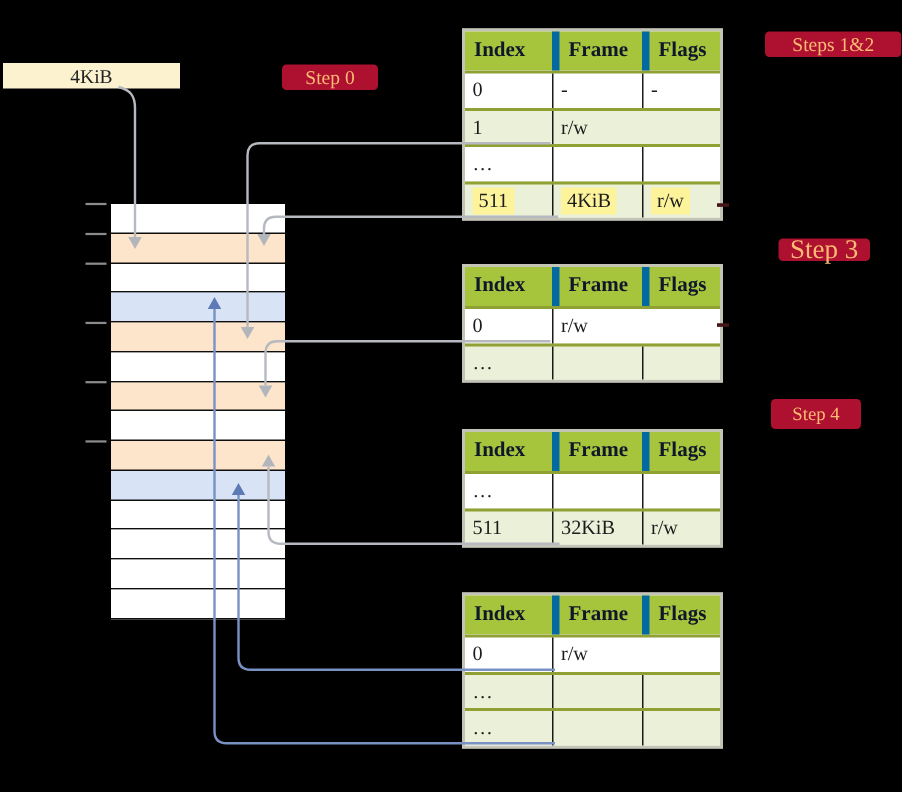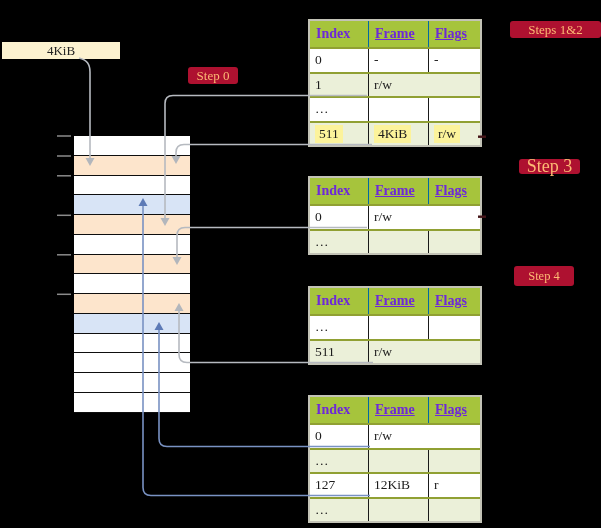--- a/index.html
+++ b/index.html
@@ -7,38 +7,38 @@
        font-family:"Liberation Serif","DejaVu Serif",serif;}
   .abs{position:absolute;}
 
   
   .frame-box{left:2px;top:42px;width:118px;height:17px;background:#fcf2d0;
     color:#222;font-size:13px;display:flex;align-items:center;justify-content:center;}
 
   
   .badge{background:#ae1130;color:#fdba74;border-radius:3px;
     display:flex;align-items:center;justify-content:center;white-space:nowrap;}
-  .badge.b0{left:188px;top:43px;width:50px;height:17px;font-size:13px;margin-top:24px;}
+  .badge.b0{left:188px;top:43px;width:64px;height:17px;font-size:13px;}
   .badge.b12{left:510px;top:21px;width:91px;height:17px;font-size:13px;}
   .badge.b3{left:519px;top:159px;width:61px;height:15px;font-size:18px;}
   .badge.b4{left:514px;top:266px;width:60px;height:20px;font-size:12.5px;}
 
   
   #memory{left:74px;top:136px;width:116px;}
   .mem-row{height:18.75px;border-bottom:1px solid #0e0e0e;}
   .mem-row.white{background:#ffffff;}
   .mem-row.orange{background:#fde5cc;}
   .mem-row.blue{background:#d8e4f6;}
 
   
   .ptable{left:308px;width:170px;border:2px solid #c3c3b6;background:#fff;}
   .pt-header{display:grid;grid-template-columns:58px 60px 52px;height:26px;background:#a6c43c;}
-  .pt-hcell{color:#6d28d9;font-weight:bold;font-size:14px;display:flex;align-items:center;
+  .pt-hcell{color:#0f172a;font-weight:bold;font-size:14px;display:flex;align-items:center;
     padding-left:6px;box-sizing:border-box;}
-  .pt-hcell + .pt-hcell{border-left:1px solid #0369a1;text-decoration:underline;}
+  .pt-hcell + .pt-hcell{border-left:5px solid #0369a1;}
   .pt-row{display:grid;grid-template-columns:58px 60px 52px;height:24.5px;
     border-top:2px solid #90a033;box-sizing:border-box;background:#fff;}
   .pt-row.shade{background:#ebf0d9;}
   .pt-cell{font-size:13.5px;color:#1c1c1c;display:flex;align-items:center;
     padding-left:5px;box-sizing:border-box;overflow:hidden;}
   .pt-cell + .pt-cell{border-left:1px solid #1a1a1a;}
   .hl{background:#fcf39b;padding:1px 4px;}
 
   #pt0{top:19px;} #pt1{top:176px;} #pt2{top:286px;} #pt3{top:395px;}
 
@@ -126,42 +126,38 @@
       <div class="pt-hcell">Frame</div>
       <div class="pt-hcell">Flags</div>
     </div>
     <div class="pt-row">
       <div class="pt-cell">…</div>
       <div class="pt-cell"></div>
       <div class="pt-cell"></div>
     </div>
     <div class="pt-row shade">
       <div class="pt-cell">511</div>
+      <div class="pt-cell">32KiB</div>
       <div class="pt-cell">r/w</div>
     </div>
   </div>
 <div id="pt3" class="abs ptable">
     <div class="pt-header">
       <div class="pt-hcell">Index</div>
       <div class="pt-hcell">Frame</div>
       <div class="pt-hcell">Flags</div>
     </div>
     <div class="pt-row">
       <div class="pt-cell">0</div>
       <div class="pt-cell">r/w</div>
     </div>
     <div class="pt-row shade">
       <div class="pt-cell">…</div>
       <div class="pt-cell"></div>
       <div class="pt-cell"></div>
-    </div>
-    <div class="pt-row">
-      <div class="pt-cell">127</div>
-      <div class="pt-cell">12KiB</div>
-      <div class="pt-cell">r</div>
     </div>
     <div class="pt-row shade">
       <div class="pt-cell">…</div>
       <div class="pt-cell"></div>
       <div class="pt-cell"></div>
     </div>
   </div>
 
 <svg id="overlay" class="abs" width="601" height="528" viewBox="0 0 601 528">
 

